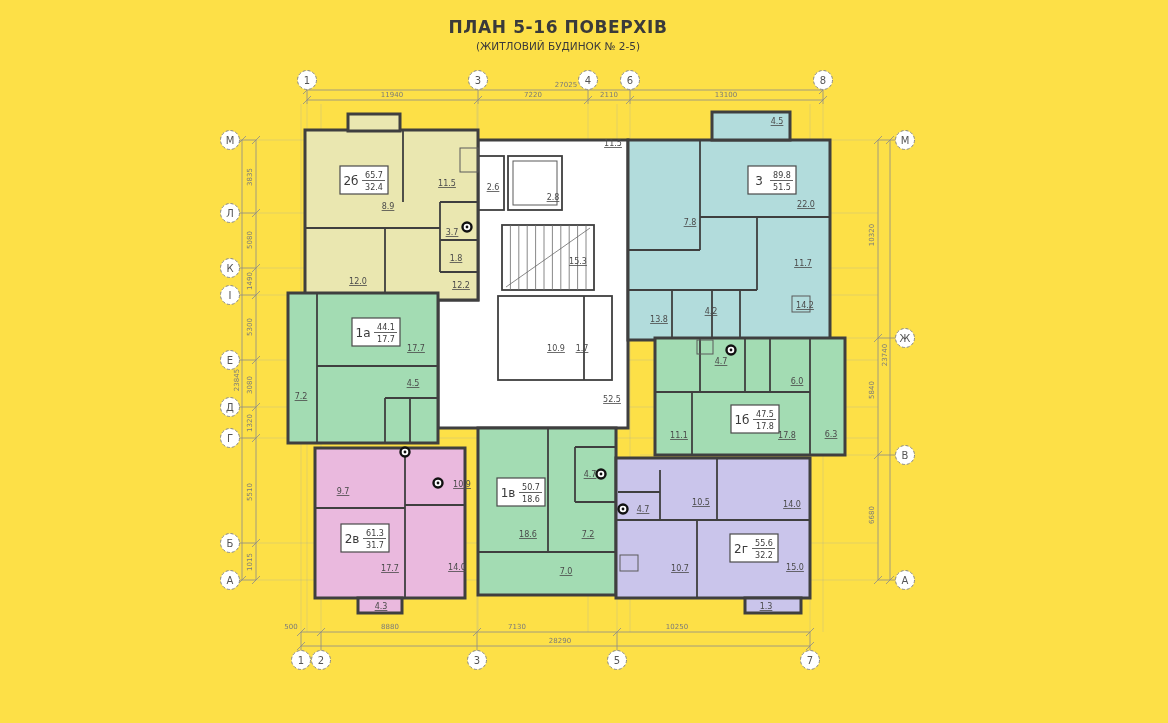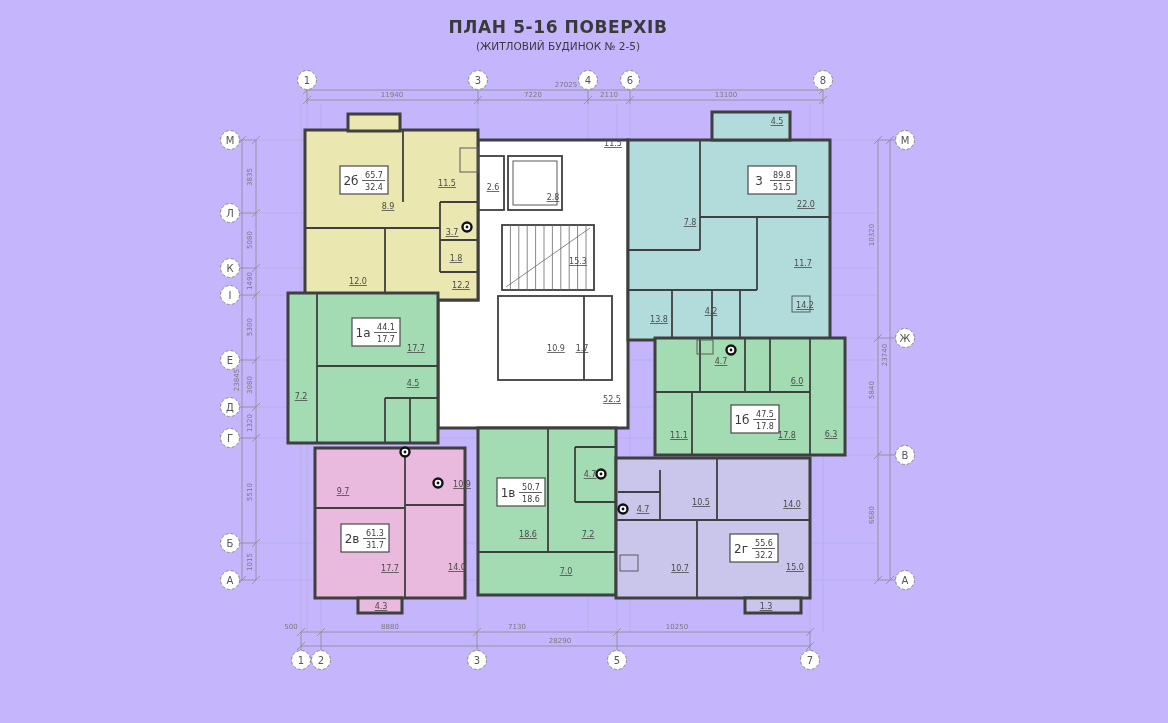--- a/index.html
+++ b/index.html
@@ -1,16 +1,16 @@
 <!DOCTYPE html>
 <html><head>
 <meta charset="utf-8">
 <style>
   html,body{margin:0;padding:0;background:#ffffff;}
-  .stage{position:relative;width:1168px;height:723px;background:#c4b5fd;overflow:hidden;
+  .stage{position:relative;width:1168px;height:723px;background:#fde047;overflow:hidden;
          font-family:"DejaVu Sans",sans-serif;}
   svg{display:block;}
   .title{font:600 17px "DejaVu Sans",sans-serif;letter-spacing:.6px;fill:#3a3a3a;text-anchor:middle;}
   .subtitle{font:10.5px "DejaVu Sans",sans-serif;fill:#3a3a3a;text-anchor:middle;}
   .wall{stroke:#3f3f3f;stroke-width:3;}
   .part{stroke:#3f3f3f;stroke-width:1.8;fill:none;}
   .fix{stroke:#5a5a5a;stroke-width:1;fill:none;}
   .tread{stroke:#6a6a6a;stroke-width:.8;}
   .axisline{stroke:#9aa4aa;stroke-width:.6;opacity:.45;}
   .dim{stroke:#8a8a8a;stroke-width:.8;fill:none;}

